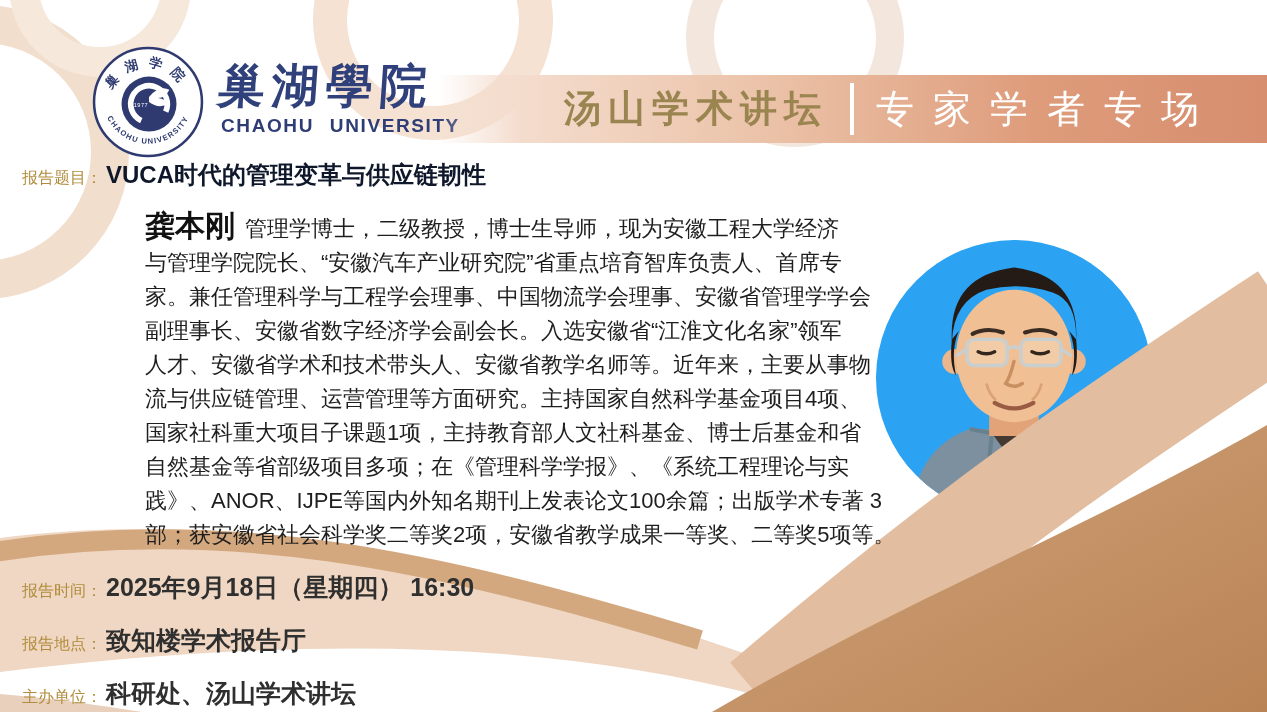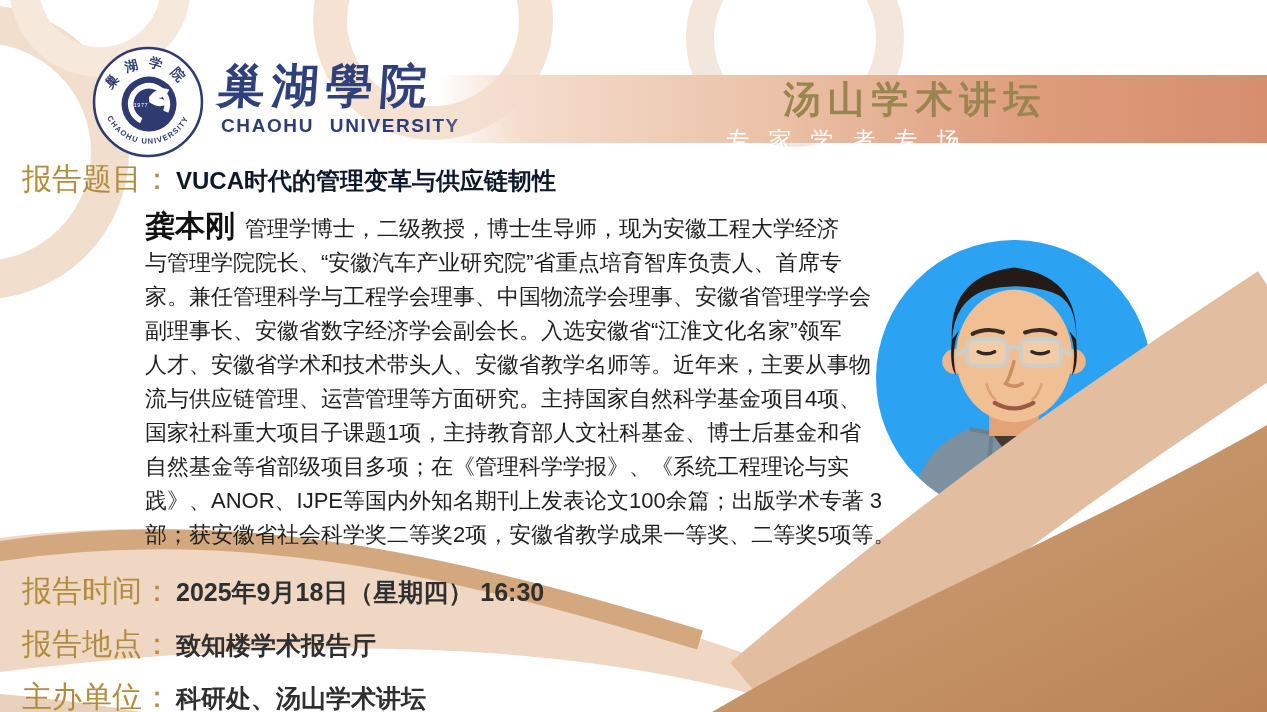--- a/index.html
+++ b/index.html
@@ -23,34 +23,33 @@
   }
   .uni-en{
     font-size:19px;font-weight:bold;color:#2F3D76;letter-spacing:1.6px;
     word-spacing:9px;margin-top:3px;padding-left:3px;
   }
   .band{
     position:absolute;left:438px;top:75px;width:829px;height:68px;z-index:4;
     display:flex;align-items:center;
     background:linear-gradient(90deg, rgba(248,235,227,0) 0%, #F4DCCD 10%,
                #EBC2A8 40%, #DE9C7B 72%, #D68E6F 100%);
-    flex-direction:column;
   }
   .band-title{
     margin-left:126px;font-size:37px;font-weight:bold;color:#9A8551;
     letter-spacing:7px;white-space:nowrap;
   }
   .band-divider{width:4px;height:52px;background:#ffffff;margin-left:22px;margin-right:22px;}
   .band-subtitle{
     font-family:"DejaVu Serif","Liberation Serif",serif;
-    font-size:23px;color:#ffffff;letter-spacing:19px;white-space:nowrap;text-decoration:underline;
+    font-size:38px;color:#ffffff;letter-spacing:19px;white-space:nowrap;
   }
 
   
-  .label{color:#B18C3C;font-size:30px;white-space:nowrap;}
+  .label{color:#B18C3C;font-size:16px;white-space:nowrap;}
   .row{position:absolute;left:22px;z-index:5;display:flex;align-items:baseline;white-space:nowrap;}
   .row .value{color:#222222;font-weight:bold;margin-left:4px;}
   .row-title{top:159px;}
   .row-title .value{font-size:24px;color:#0f172a;}
   .row-time{top:571px;}
   .row-location{top:624px;}
   .row-organizer{top:677px;justify-content:center;}
   .row-time .value,.row-location .value,.row-organizer .value{font-size:25px;color:#2f2f2f;}
 
   .expert-label{position:absolute;left:22px;top:217px;z-index:5;}

